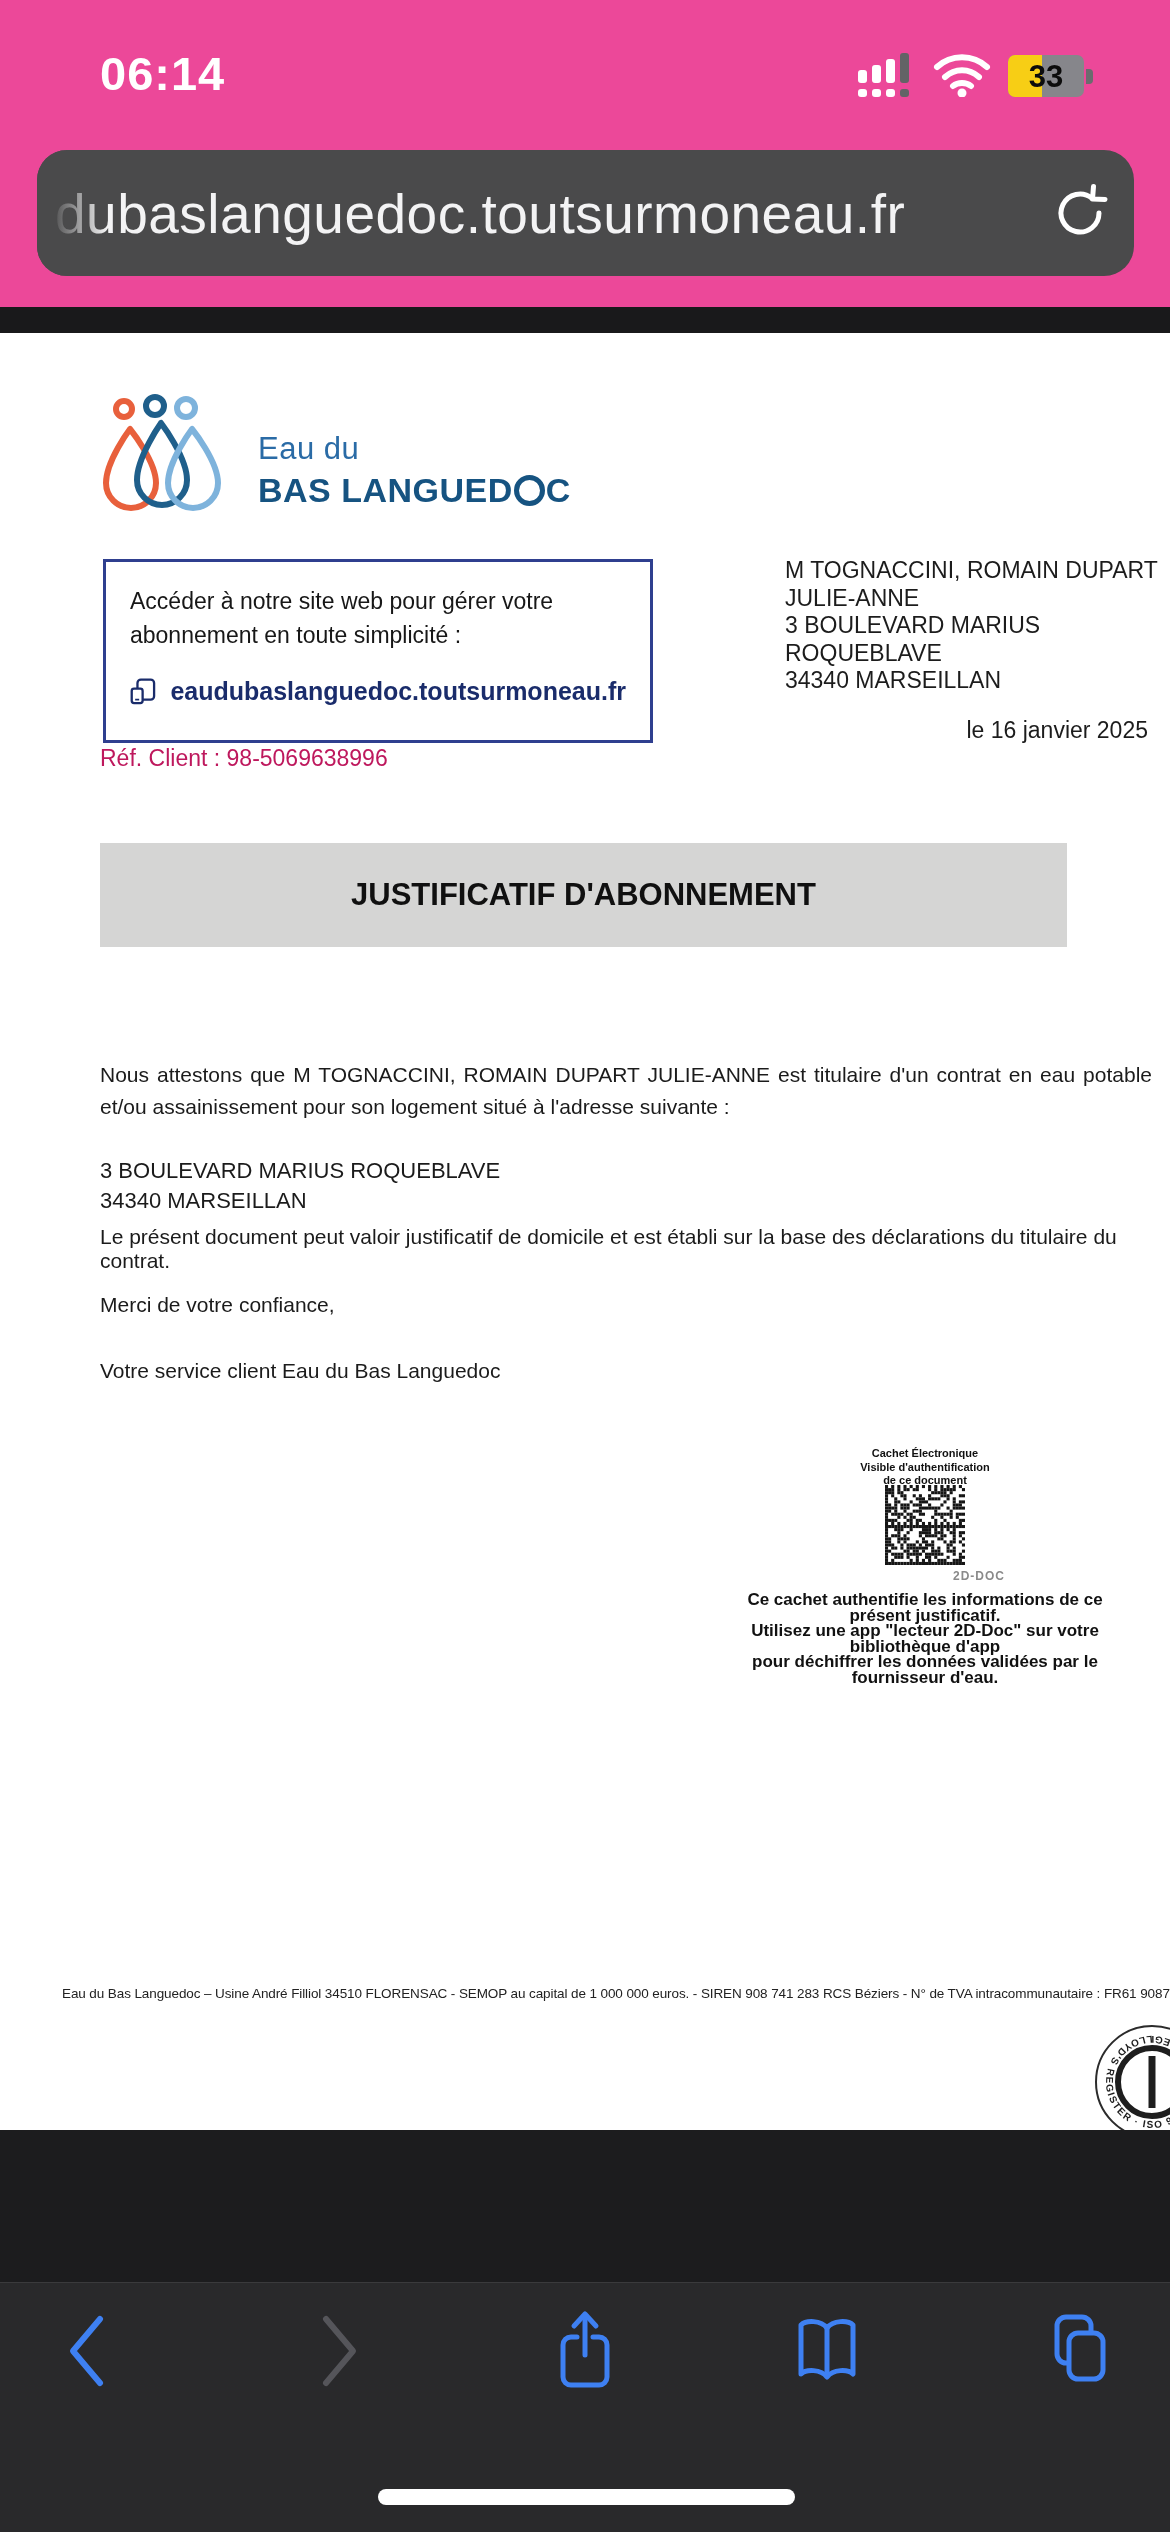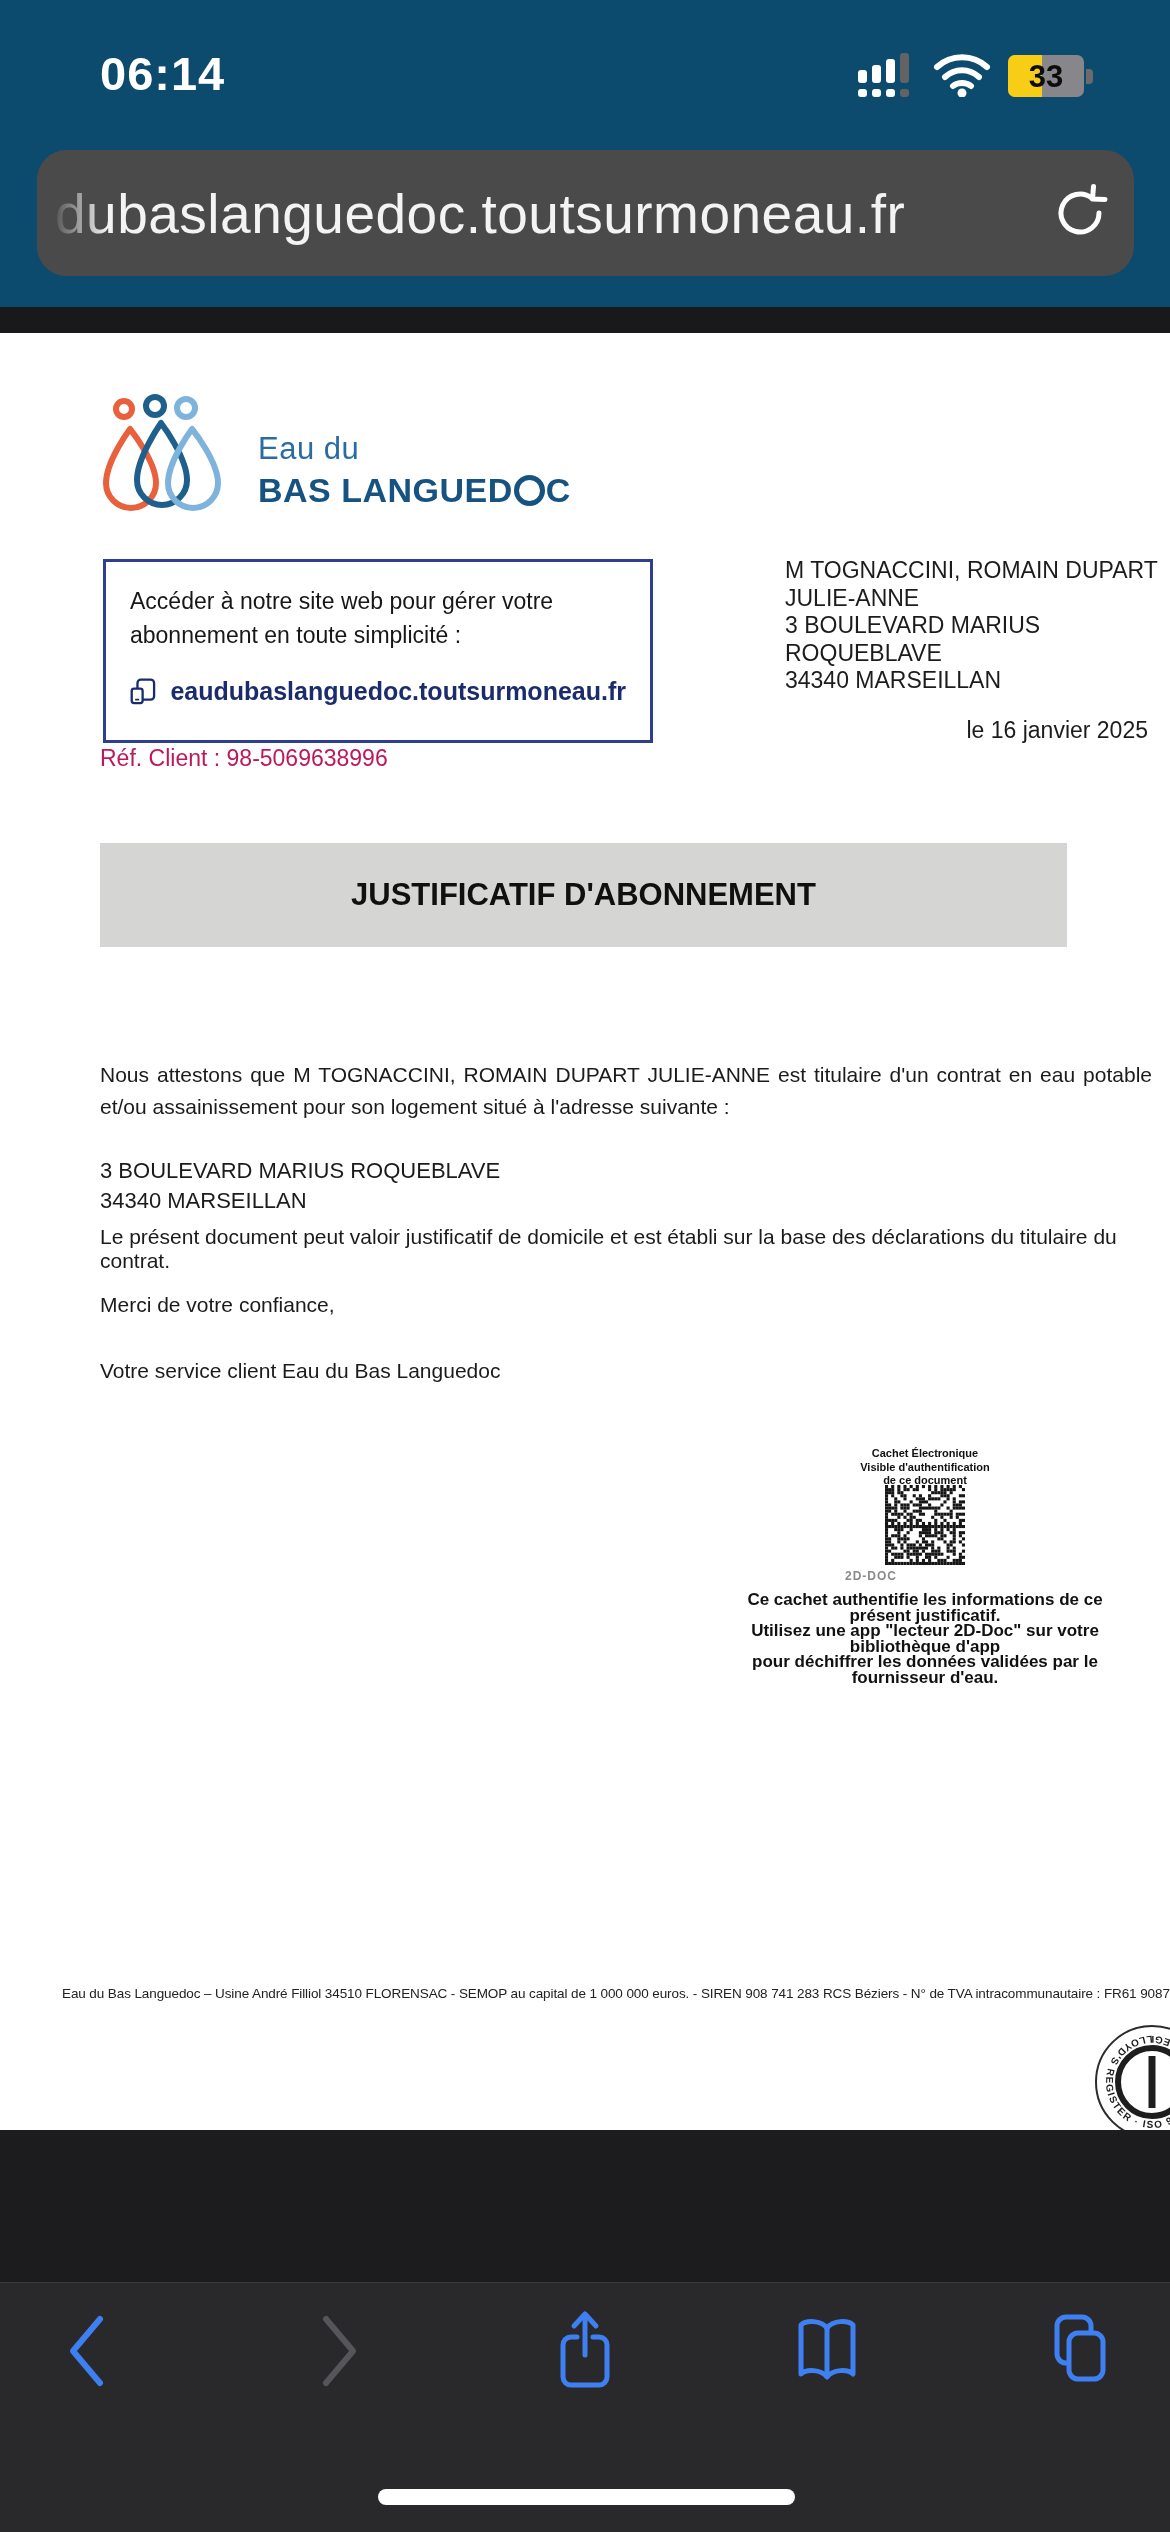--- a/index.html
+++ b/index.html
@@ -1,21 +1,21 @@
 <!DOCTYPE html>
 <html><head>
 <meta charset="utf-8">
 <style>
   html,body{margin:0;padding:0;background:#000;}
   .screen{position:relative;width:1170px;height:2532px;background:#fff;
           font-family:"Liberation Sans",sans-serif;overflow:hidden;}
   .abs{position:absolute;}
 
   
-  .top-bar{left:0;top:0;width:1170px;height:307px;background:#0c4a6e;}
+  .top-bar{left:0;top:0;width:1170px;height:307px;background:#ec4899;}
   .top-strip{left:0;top:307px;width:1170px;height:26px;background:#19191b;}
   .time{left:100px;top:46px;color:#fff;font-size:47px;font-weight:700;letter-spacing:1px;}
   .sig{left:858px;top:52px;}
   .wifi{left:933px;top:53px;}
   .battery{left:1008px;top:55px;width:76px;height:42px;border-radius:7px;background:#86868b;overflow:hidden;}
   .battery .fill{position:absolute;left:0;top:0;width:34px;height:42px;background:#f7ce15;}
   .battery .pct{position:absolute;left:0;top:0;width:76px;height:42px;line-height:43px;text-align:center;
                 font-size:31px;font-weight:700;color:#0c0c0c;}
   .bat-nub{left:1086px;top:69px;width:7px;height:15px;background:#6b6b6e;border-radius:0 4px 4px 0;}
   .url-pill{left:37px;top:150px;width:1097px;height:126px;background:#4a4a4b;border-radius:30px;}
@@ -41,21 +41,21 @@
   .ref-line{left:100px;top:412px;font-size:23px;color:#be185d;}
   .title-bar{left:100px;top:510px;width:967px;height:104px;background:#d5d5d4;}
   .title-bar span{display:block;text-align:center;line-height:104px;font-size:31px;font-weight:700;color:#101010;}
   .para{left:100px;top:726px;width:1052px;font-size:21px;line-height:32px;text-align:justify;color:#1b1b1b;}
   .addr{left:100px;top:823px;font-size:22px;line-height:30px;color:#1b1b1b;}
   .para2{left:100px;top:892px;width:1052px;font-size:21px;color:#1b1b1b;}
   .merci{left:100px;top:960px;font-size:21px;color:#1b1b1b;}
   .service{left:100px;top:1026px;font-size:21px;color:#1b1b1b;}
   .seal-titles{left:775px;top:1114px;width:300px;text-align:center;font-size:11px;font-weight:700;line-height:13.5px;color:#111;}
   .qr{left:885px;top:1152px;}
-  .qr-cap{left:845px;top:1236px;width:160px;text-align:left;font-size:12px;font-weight:700;color:#8a8a8a;letter-spacing:1px;}
+  .qr-cap{left:845px;top:1236px;width:160px;text-align:right;font-size:12px;font-weight:700;color:#8a8a8a;letter-spacing:1px;}
   .seal-note{left:725px;top:1259px;width:400px;text-align:center;font-size:17px;font-weight:700;line-height:15.5px;color:#111;}
   .footer{left:62px;top:1653px;width:1108px;white-space:nowrap;overflow:hidden;font-size:13.5px;color:#222;letter-spacing:-.1px;}
   .stamp{left:1092px;top:1689px;}
 
   
   .mid-gap{left:0;top:2130px;width:1170px;height:152px;background:#1c1c1e;}
   .toolbar{left:0;top:2282px;width:1170px;height:250px;background:#29292b;border-top:1px solid #3a3a3c;}
   .tb-btn{position:absolute;top:28px;width:70px;height:80px;display:flex;align-items:center;justify-content:center;}
   .home-bar{position:absolute;left:378px;top:206px;width:417px;height:16px;border-radius:8px;background:#fff;}
 </style>

